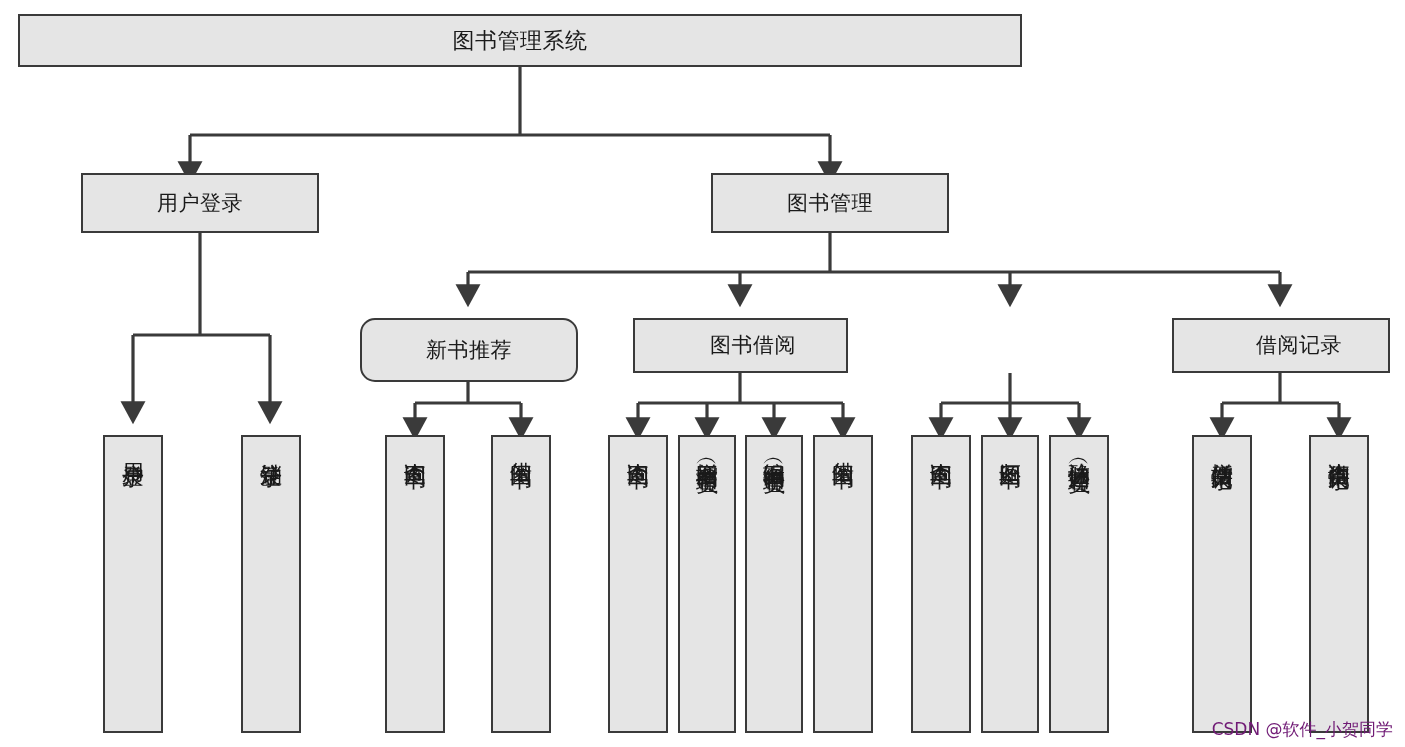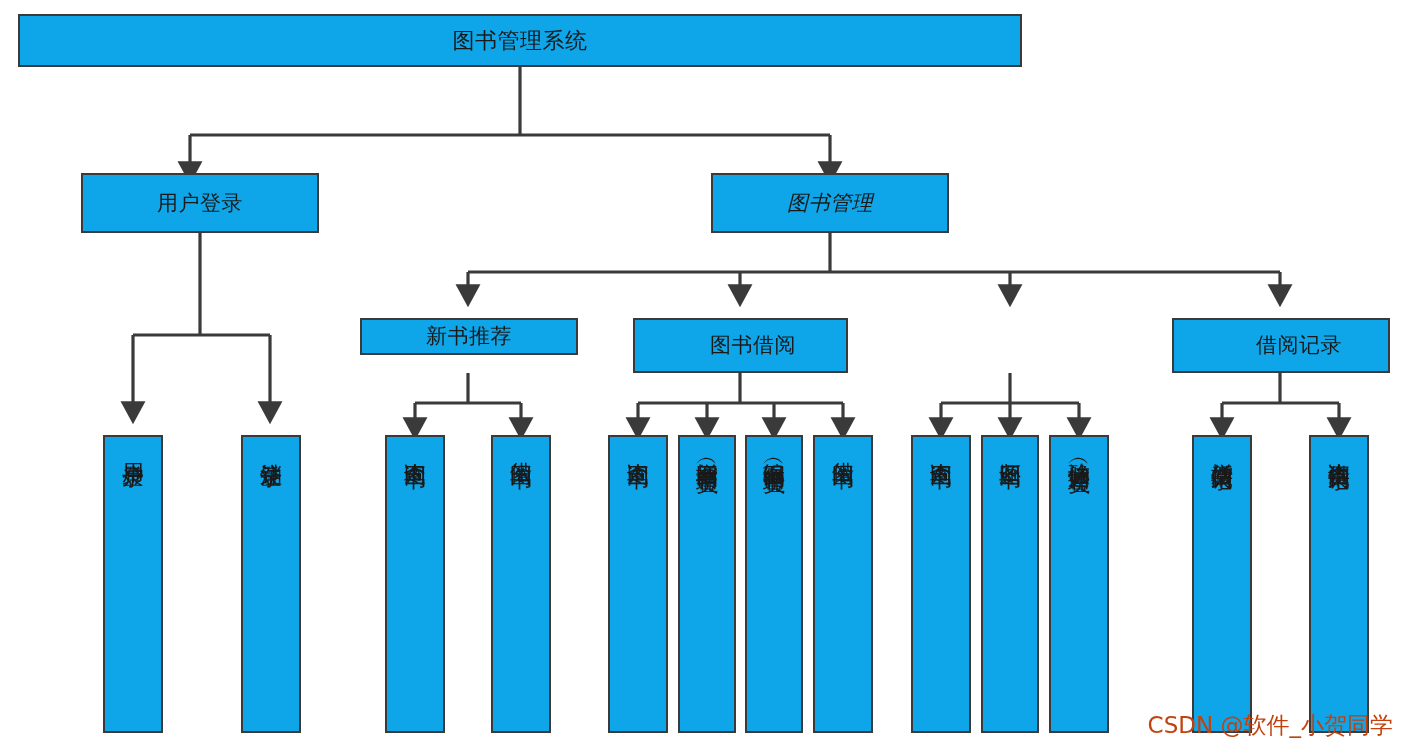--- a/index.html
+++ b/index.html
@@ -14,21 +14,21 @@
     position: relative;
     width: 1405px;
     height: 747px;
     background: #ffffff;
     overflow: hidden;
   }
   .node {
     position: absolute;
     box-sizing: border-box;
     border: 2.5px solid #3a3a3a;
-    background: #0ea5e9;
+    background: #e5e5e5;
     display: flex;
     align-items: center;
     justify-content: center;
     color: #1a1a1a;
   }
   .node .label {
     font-size: 21px;
     line-height: 1.15;
     letter-spacing: 0.5px;
     white-space: nowrap;
@@ -58,22 +58,22 @@
     left: 0;
     top: 0;
     width: 1405px;
     height: 747px;
     pointer-events: none;
   }
   #watermark {
     position: absolute;
     right: 12px;
     bottom: 6px;
-    font-size: 23px;
-    color: #c2410c;
+    font-size: 17px;
+    color: #701a75;
     white-space: nowrap;
     user-select: none;
   }
 </style>
 </head>
 <body>
 
 <div id="canvas">
 
   <svg id="edges" viewBox="0 0 1405 747">
@@ -129,25 +129,25 @@
     </g>
   </svg>
 
   <div class="node root" style="left:18px; top:14px; width:1004px; height:53px;">
     <span class="label">图书管理系统</span>
   </div>
 
   <div class="node lvl1" style="left:81px; top:173px; width:238px; height:60px;">
     <span class="label">用户登录</span>
   </div>
-  <div class="node lvl1" style="left:711px; top:173px; width:238px; height:60px;font-style:italic;">
+  <div class="node lvl1" style="left:711px; top:173px; width:238px; height:60px;">
     <span class="label">图书管理</span>
   </div>
 
-  <div class="node lvl2" style="left:360px; top:318px; width:218px; height:37px;">
+  <div class="node lvl2" style="left:360px; top:318px; width:218px; height:64px;border-radius:15px;">
     <span class="label">新书推荐</span>
   </div>
   <div class="node lvl2" style="left:633px; top:318px; width:215px; height:55px;padding-left:25px;">
     <span class="label">图书借阅</span>
   </div>
   <div class="node lvl2" style="left:1172px; top:318px; width:218px; height:55px;padding-left:36px;">
     <span class="label">借阅记录</span>
   </div>
 
   <div class="node leaf" style="left:103px; top:435px; width:60px; height:298px;">

